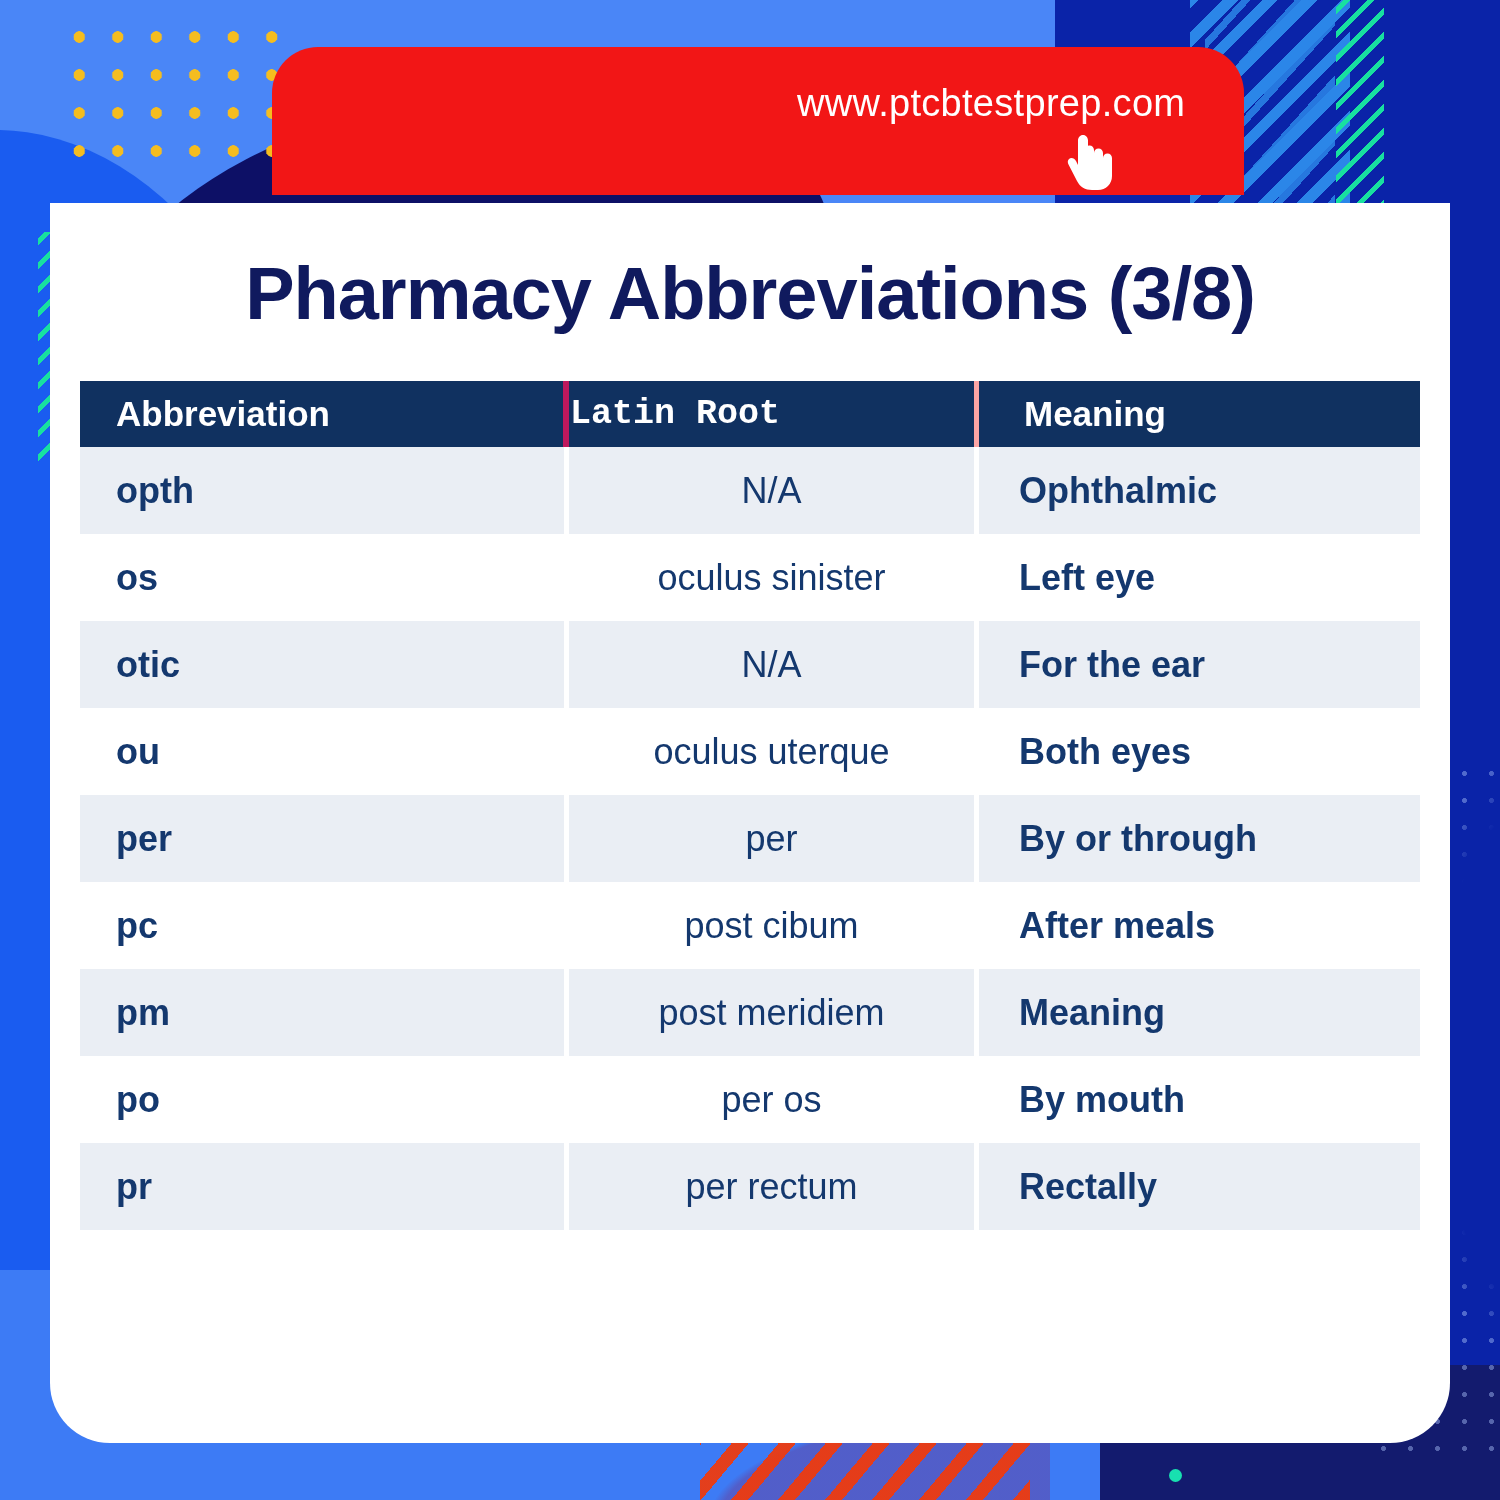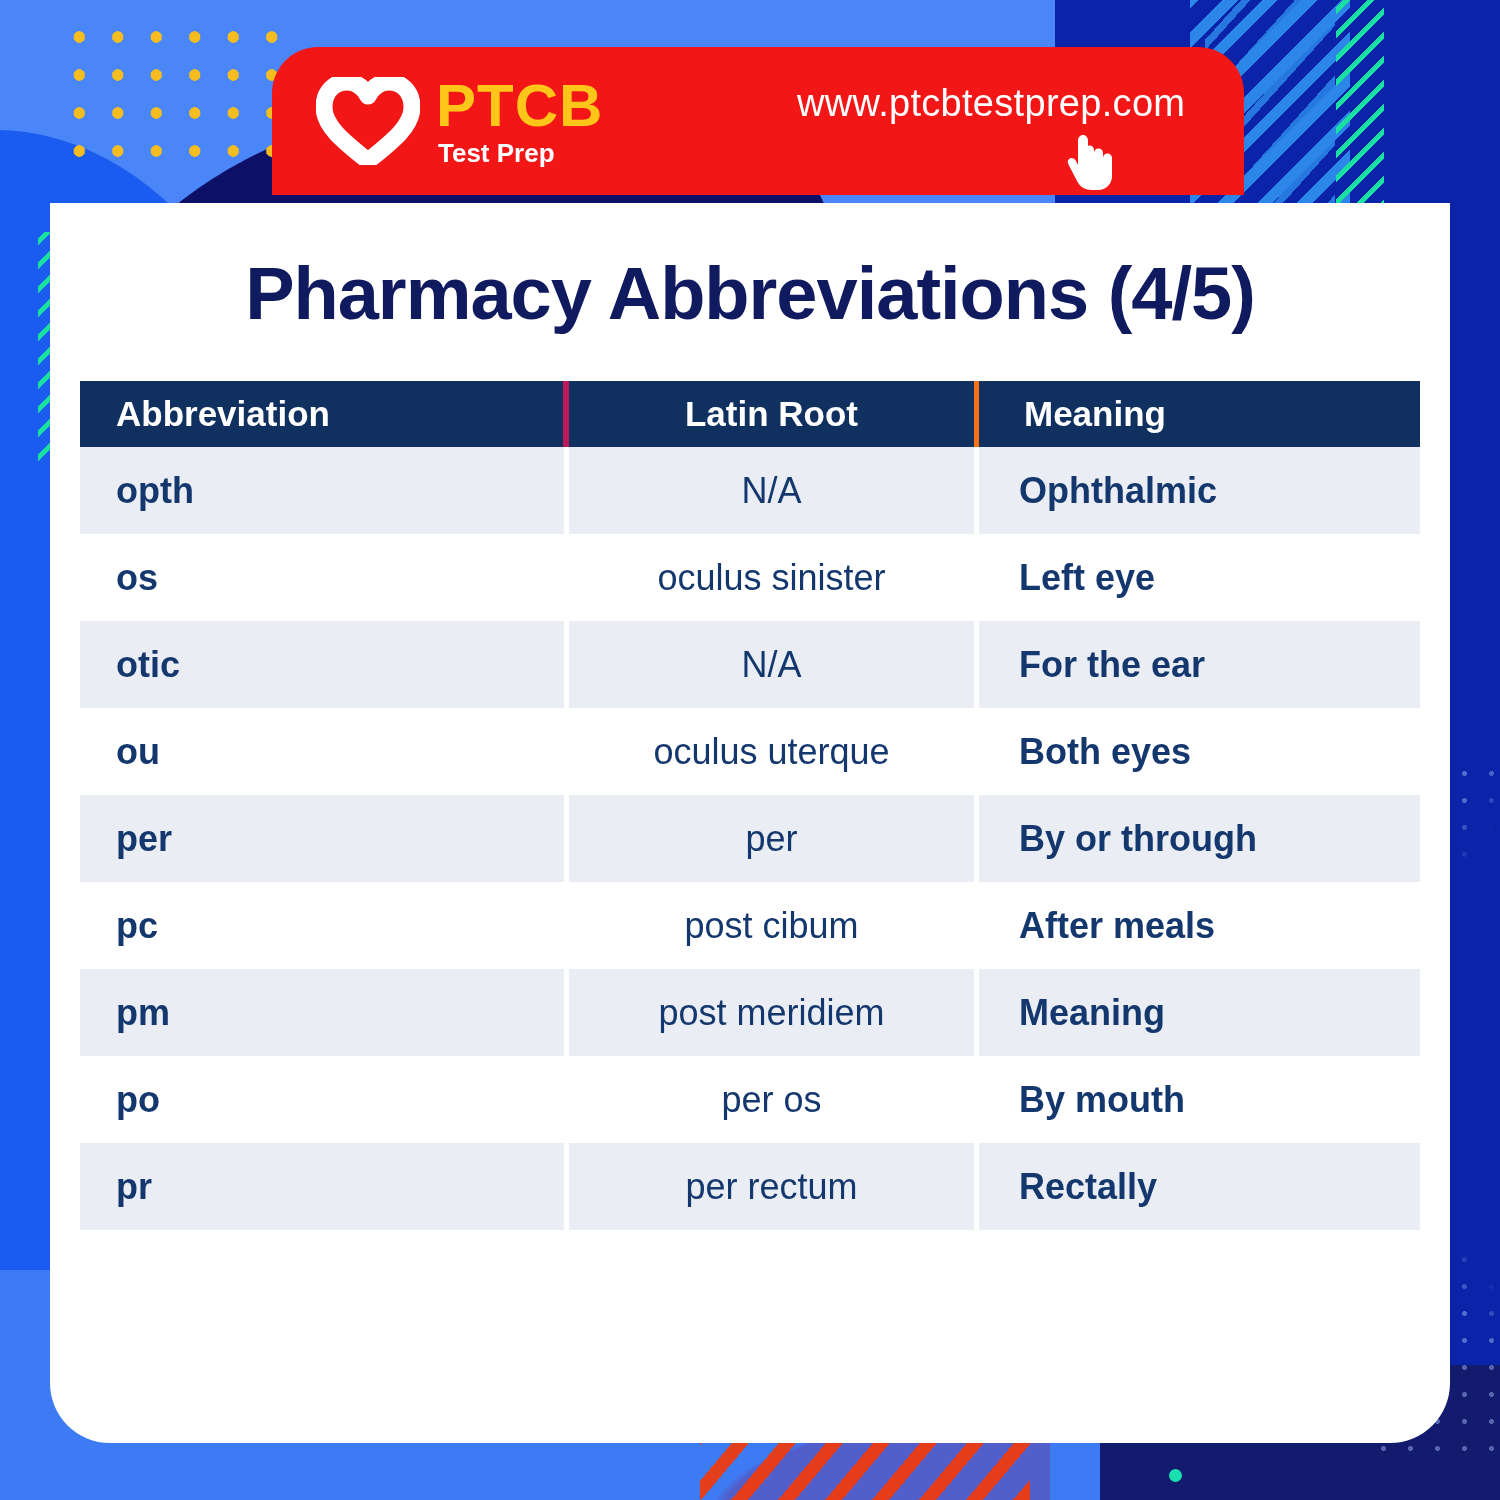--- a/index.html
+++ b/index.html
@@ -309,21 +309,21 @@
   }
   .tbl th {
     background: #103160;
     color: #ffffff;
     font-size: 35px;
     font-weight: bold;
     height: 64px;
     vertical-align: middle;
   }
   .th-abbr { text-align: left; padding-left: 36px; border-right: 6px solid #be185d; }
-  .th-latin { text-align: center; border-right: 5px solid #f97316; }
+  .th-latin { text-align: left; border-right: 5px solid #fca5a5; font-family: Liberation Mono, monospace; }
   .th-mean { text-align: left; padding-left: 45px; }
 
   .tbl td {
     height: 85px;
     vertical-align: middle;
     color: #14386e;
   }
   .td-abbr {
     font-size: 36px;
     font-weight: bold;
@@ -381,40 +381,31 @@
     <span>x</span>
     <span>x</span>
   </div>
 
   <div class="pat greendots">
     <i></i>
     <i></i>
   </div>
 
   <div class="banner">
-    <div class="logo-wrap">
-      <svg class="heart" viewBox="0 0 104 88">
-        <path d="M52 84 C 30 66 8 50 8 30 C 8 14 19 5 31 5 C 40 5 47 10 52 19 C 57 10 64 5 73 5 C 85 5 96 14 96 30 C 96 50 74 66 52 84 Z" fill="none" stroke="#ffffff" stroke-width="17" stroke-linejoin="round" stroke-linecap="round"></path>
-      </svg>
-      <span class="logo-text">
-        <span class="ptcb">PTCB</span>
-        <span class="testprep">Test Prep</span>
-      </span>
-    </div>
     <span class="url">www.ptcbtestprep.com</span>
     <svg class="hand-cursor" viewBox="0 0 46 60">
       <path d="M16 4 C 13 4 11 6.5 11 9.5 L 11 34 L 9 30 C 7.5 27 4 26 2 28 C 0.5 29.5 0.5 31.5 1.5 33.5
                L 10 50 C 13 56 18 59 25 59 L 31 59 C 39 59 45 53 45 45 L 45 27 C 45 24.5 43 22.5 40.5 22.5
                C 38 22.5 36 24.5 36 27 L 36 22 C 36 19.5 34 17.5 31.5 17.5 C 29 17.5 27 19.5 27 22
                L 27 19 C 27 16.5 25 14.5 22.5 14.5 C 21.5 14.5 20.7 14.8 21 15 L 21 9.5 C 21 6.5 19 4 16 4 Z" fill="#ffffff"></path>
     </svg>
   </div>
 
   <div class="card">
-    <h1 class="title">Pharmacy Abbreviations (4/5)</h1>
+    <h1 class="title">Pharmacy Abbreviations (3/8)</h1>
 
     <table class="tbl">
       <thead>
         <tr>
           <th class="th-abbr">Abbreviation</th>
           <th class="th-latin">Latin Root</th>
           <th class="th-mean">Meaning</th>
         </tr>
       </thead>
       <tbody>

